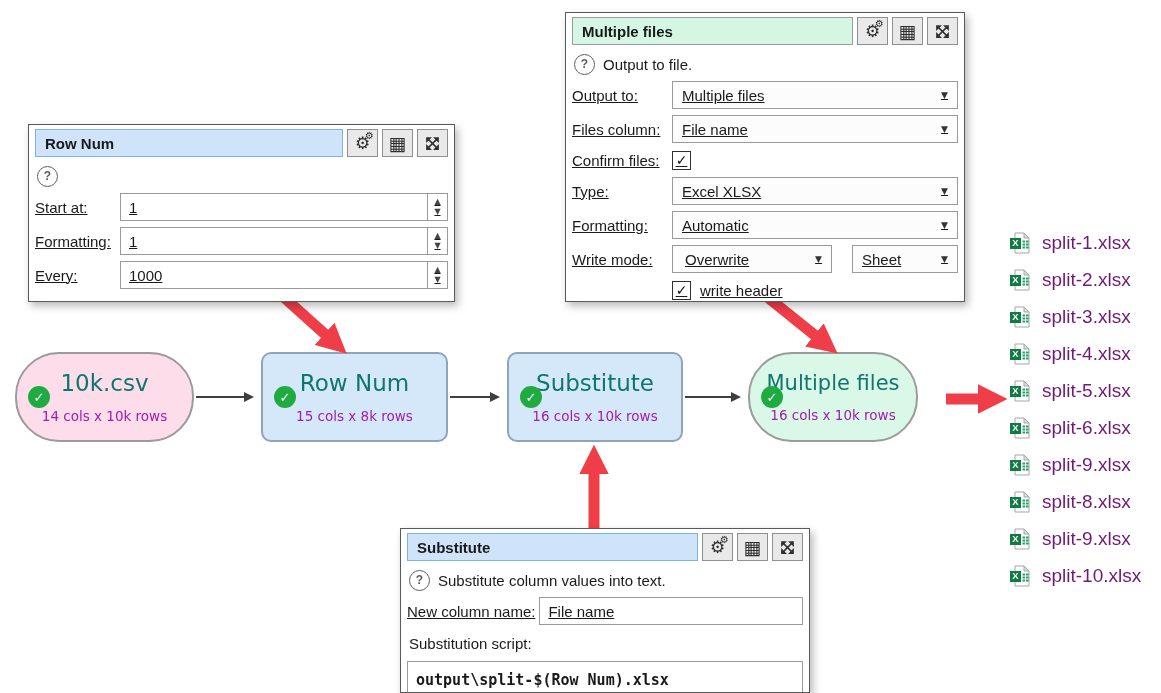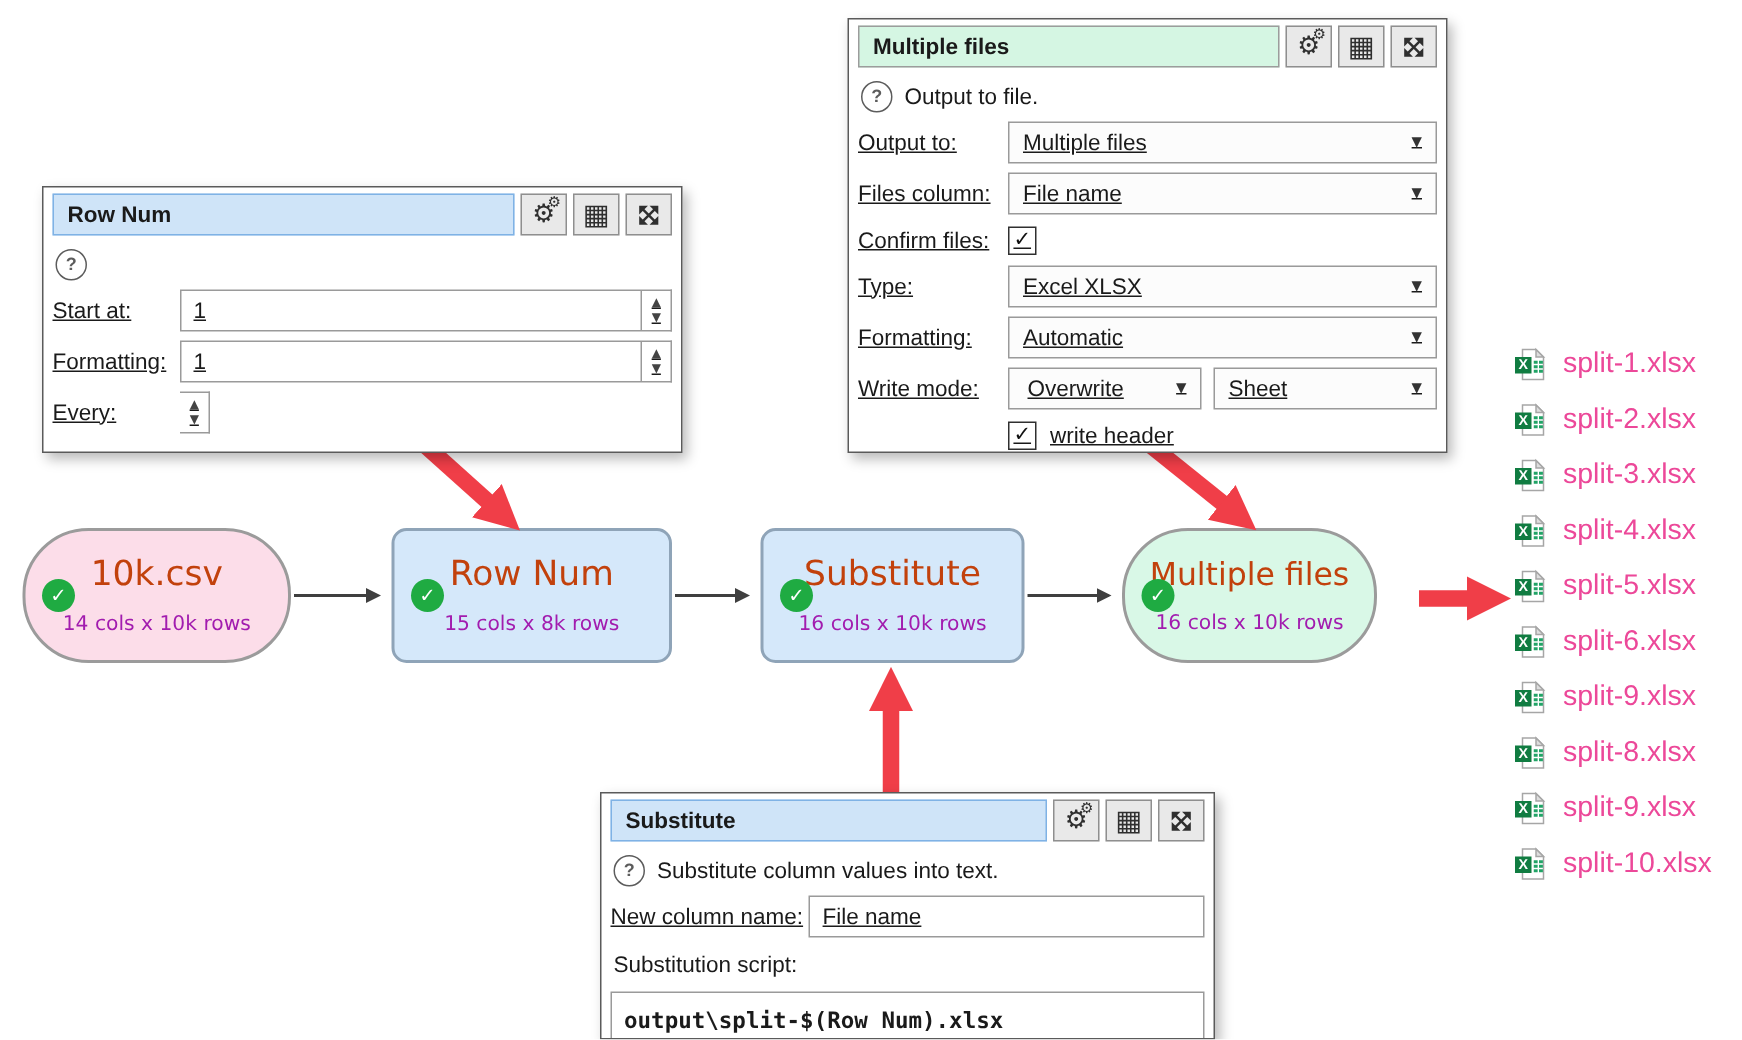--- a/index.html
+++ b/index.html
@@ -34,54 +34,54 @@
   .lbl100{width:100px;}
   .text-input{flex:1;height:28px;border:1px solid #9a9a9a;background:#fff;
               display:flex;align-items:center;padding:0 8px;box-sizing:border-box;}
   .spinner{width:20px;height:28px;border:1px solid #9a9a9a;border-left:none;
            display:flex;flex-direction:column;align-items:center;justify-content:center;
            box-sizing:border-box;background:#fff;}
   .spin-arrow{font-size:8px;color:#444;line-height:1.2;cursor:pointer;font-family:"DejaVu Sans",sans-serif;}
   .dropdown{flex:1;height:28px;border:1px solid #9a9a9a;background:#fcfcfc;
             display:flex;align-items:center;justify-content:space-between;
             padding:0 9px;box-sizing:border-box;cursor:pointer;}
-  .dd-fixed{flex:none;width:129px;padding-left:12px;}
+  .dd-fixed{flex:none;width:160px;padding-left:12px;}
   .dd-arrow{font-size:9px;color:#333;font-family:"DejaVu Sans",sans-serif;}
   .checkbox{width:17px;height:17px;border:1.5px solid #2f2f2f;background:#fff;flex:none;
             display:flex;align-items:center;justify-content:center;
             font-size:14px;font-weight:bold;color:#111;cursor:pointer;
             font-family:"DejaVu Sans",sans-serif;}
   .script-label{margin:10px 2px 0 2px;height:20px;}
   .script-box{margin-top:6px;border:1px solid #9a9a9a;background:#fff;height:48px;
               padding:9px 8px;box-sizing:border-box;
               font-family:"DejaVu Sans Mono",monospace;font-weight:bold;font-size:15px;}
 
   
   .node{position:absolute;top:352px;height:90px;border:2px solid #9b9b9b;
         box-sizing:border-box;display:flex;flex-direction:column;align-items:center;
         justify-content:center;z-index:10;cursor:pointer;
         font-family:"DejaVu Sans",sans-serif;}
   .node-pink{background:#fcdde9;border-radius:44px;}
   .node-blue{background:#d5e8fa;border-radius:10px;border-color:#8fa4b8;}
   .node-green{background:#d9f8e7;border-radius:44px;}
-  .node-title{font-size:23px;color:#c2410c;}
+  .node-title{font-size:23px;color:#0f766e;}
   .node-sub{font-size:13.5px;color:#a21caf;margin-top:12px;}
   .node-check{position:absolute;left:11px;top:50%;transform:translateY(-50%);
               width:22px;height:22px;border-radius:50%;background:#1fab42;
               display:flex;align-items:center;justify-content:center;
               color:#fff;font-size:13px;font-weight:bold;
               font-family:"DejaVu Sans",sans-serif;}
 
   
   #arrows{position:absolute;left:0;top:0;z-index:20;pointer-events:none;}
 
   
   .file-list{position:absolute;left:1008px;top:224px;list-style:none;margin:0;padding:0;z-index:10;}
   .file-list li{height:37px;display:flex;align-items:center;gap:10px;cursor:pointer;}
-  .file-label{font-size:19px;color:#ec4899;}
+  .file-label{font-size:19px;color:#701a75;}
 </style>
 </head>
 <body>
 
 <div id="page">
 
   <svg id="arrows" width="1161" height="693">
     <defs>
       <marker id="mdark" markerWidth="5" markerHeight="5" refX="4" refY="2.5" orient="auto">
         <path d="M0,0 L5,2.5 L0,5 z" fill="#3f3f3f"></path>
@@ -161,20 +161,23 @@
       <div class="text-input">
         <span>1</span>
       </div>
       <div class="spinner">
         <span class="spin-arrow">▲</span>
         <span class="spin-arrow">▼</span>
       </div>
     </div>
     <div class="field-row">
       <span class="field-label lbl85">Every:</span>
+      <div class="text-input">
+        <span>1000</span>
+      </div>
       <div class="spinner">
         <span class="spin-arrow">▲</span>
         <span class="spin-arrow">▼</span>
       </div>
     </div>
   </div>
 
   <div class="panel" style="left:565px;top:12px;width:400px;height:290px;">
     <div class="titlebar-row">
       <div class="titlebar green">
@@ -233,21 +236,21 @@
         <span>Automatic</span>
         <span class="dd-arrow">▼</span>
       </div>
     </div>
     <div class="field-row">
       <span class="field-label lbl100">Write mode:</span>
       <div class="dropdown dd-fixed">
         <span>Overwrite</span>
         <span class="dd-arrow">▼</span>
       </div>
-      <div class="dropdown" style="margin-left:8px;">
+      <div class="dropdown" style="margin-left:20px;">
         <span>Sheet</span>
         <span class="dd-arrow">▼</span>
       </div>
     </div>
     <div class="field-row" style="height:22px;">
       <span class="field-label lbl100"></span>
       <span class="checkbox">✓</span>
       <span style="margin-left:9px;">write header</span>
     </div>
   </div>

